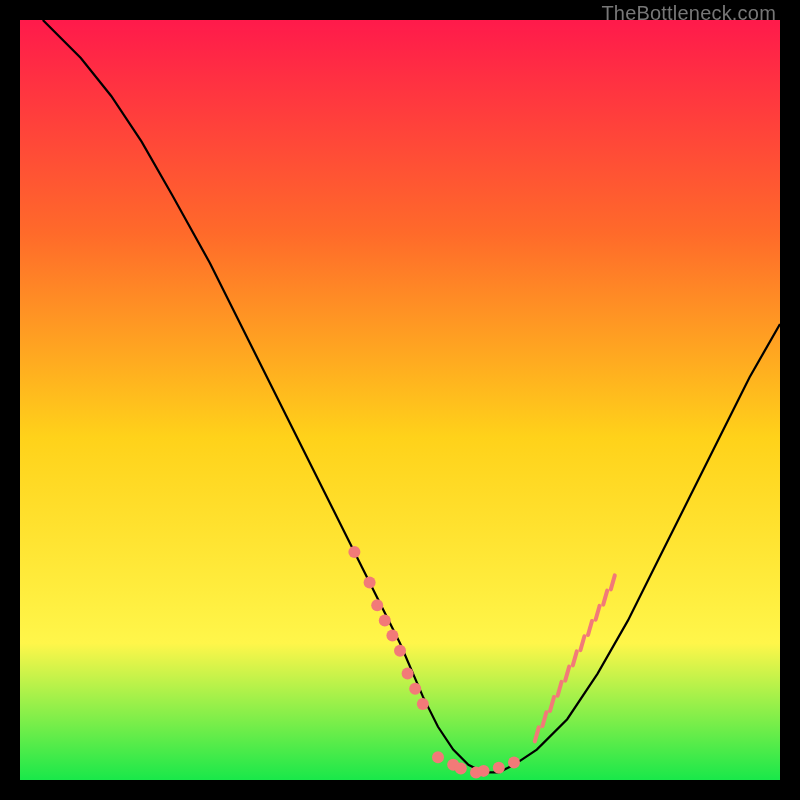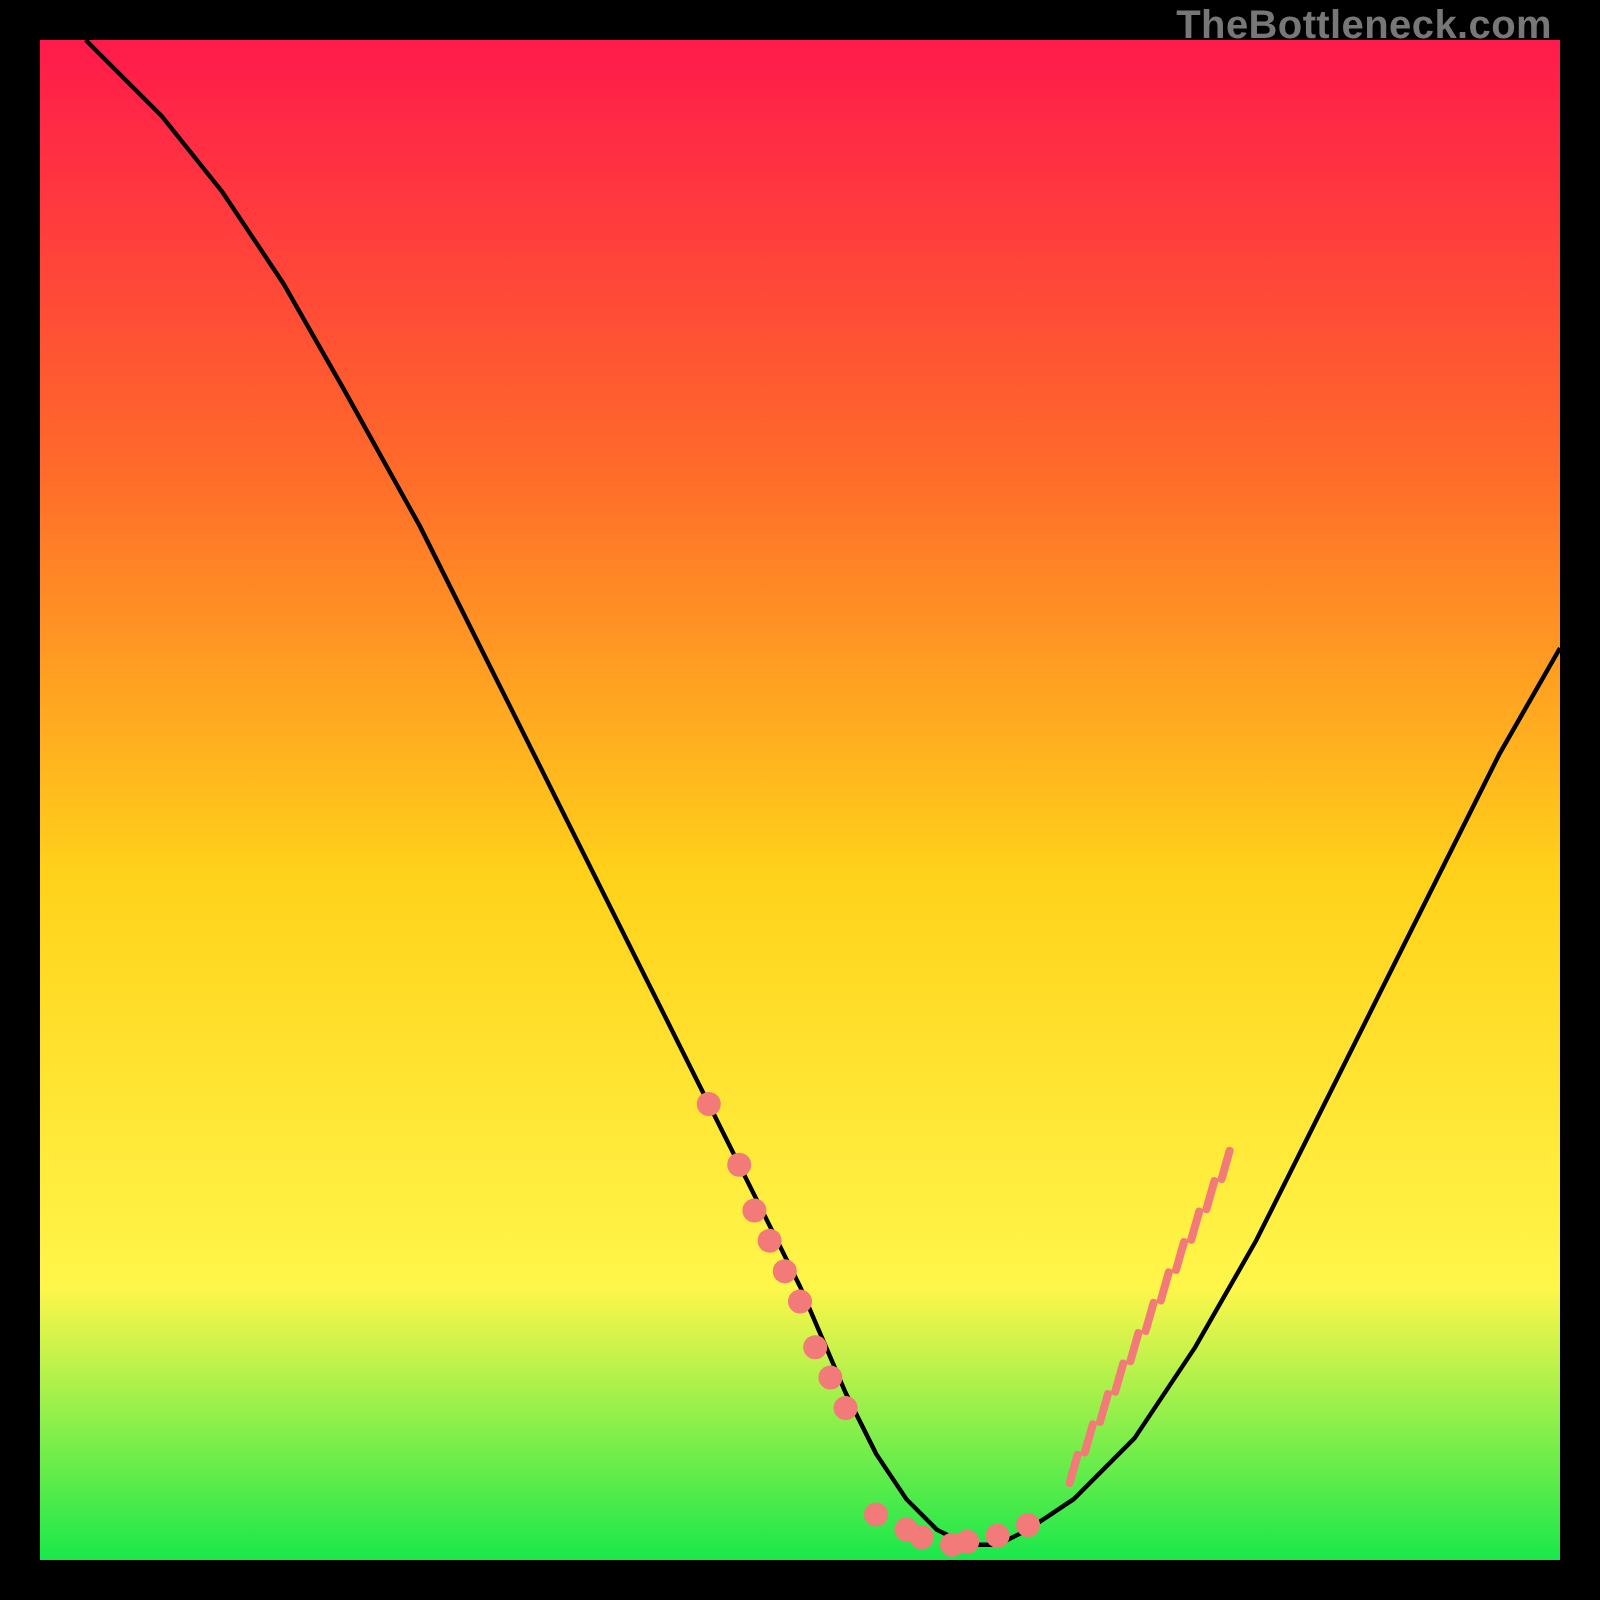--- a/index.html
+++ b/index.html
@@ -18,21 +18,21 @@
     width: 760px;
     height: 760px;
     background: #000;
   }
   .watermark {
     position: absolute;
     top: 2px;
     right: 24px;
     color: #777;
     font-size: 20px;
-    font-weight: 700;
+    font-weight: 400;
     letter-spacing: 0.2px;
     z-index: 10;
     margin-left: 24px;
   }
   svg {
     position: absolute;
     left: 20px;
     top: 20px;
     width: 760px;
     height: 760px;

